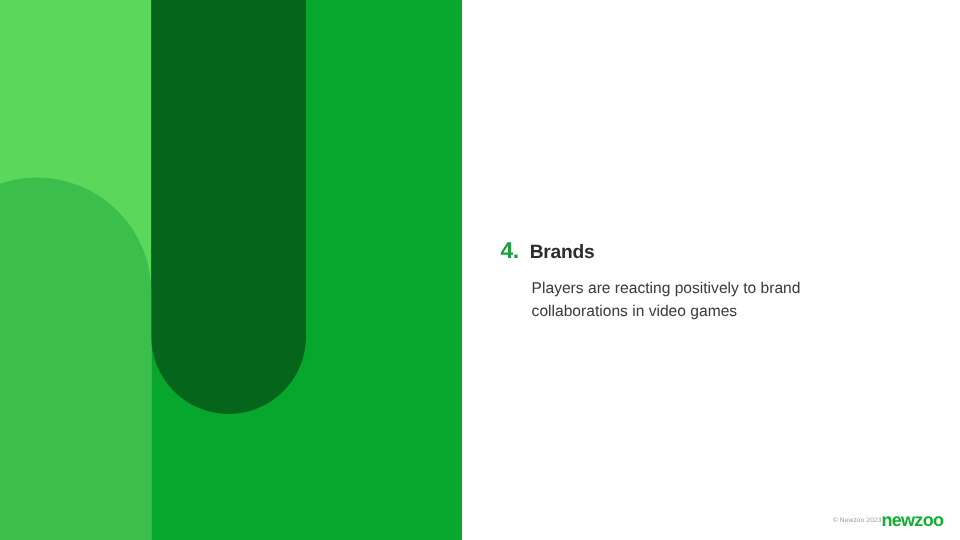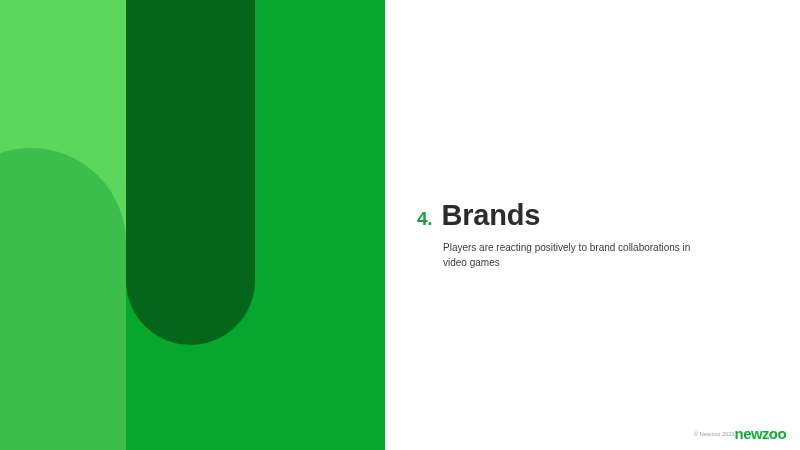--- a/index.html
+++ b/index.html
@@ -94,30 +94,30 @@
   }
 
   #section-number {
     font-size: 19px;
     font-weight: bold;
     color: #1BA13C;
     letter-spacing: -0.2px;
   }
 
   #title-text {
-    font-size: 29px;
+    font-size: 16px;
     font-weight: bold;
     color: #2C2C2C;
     letter-spacing: -0.2px;
   }
 
   #subtitle {
     margin-top: 9px;
     margin-left: 26px;
-    font-size: 10px;
+    font-size: 13px;
     line-height: 1.48;
     color: #3A3A3A;
     max-width: 272px;
   }
 
   
   #footer {
     position: absolute;
     right: 14px;
     bottom: 9px;

